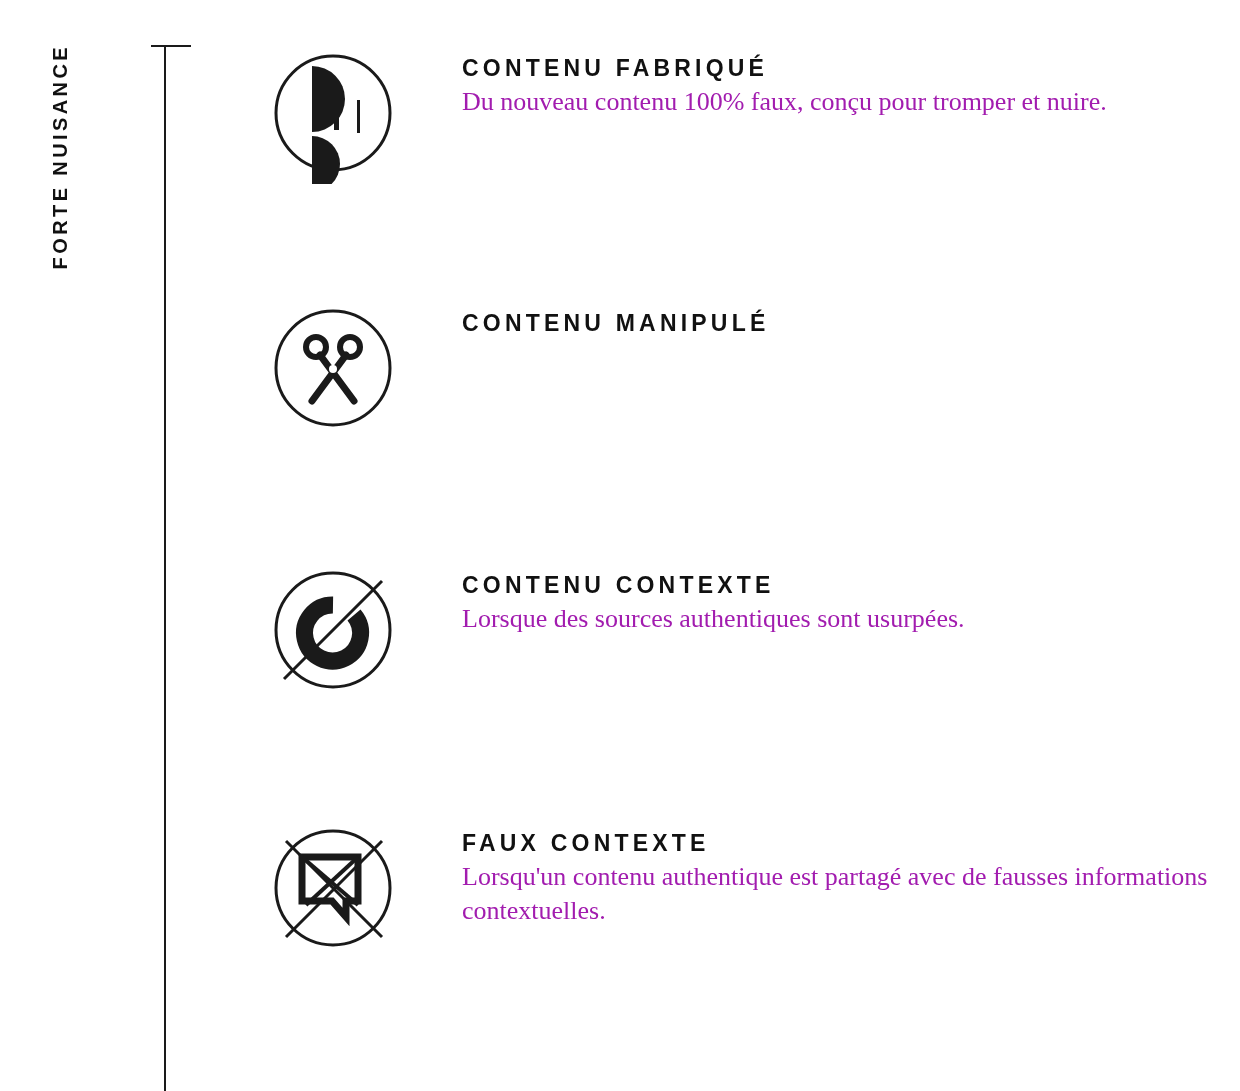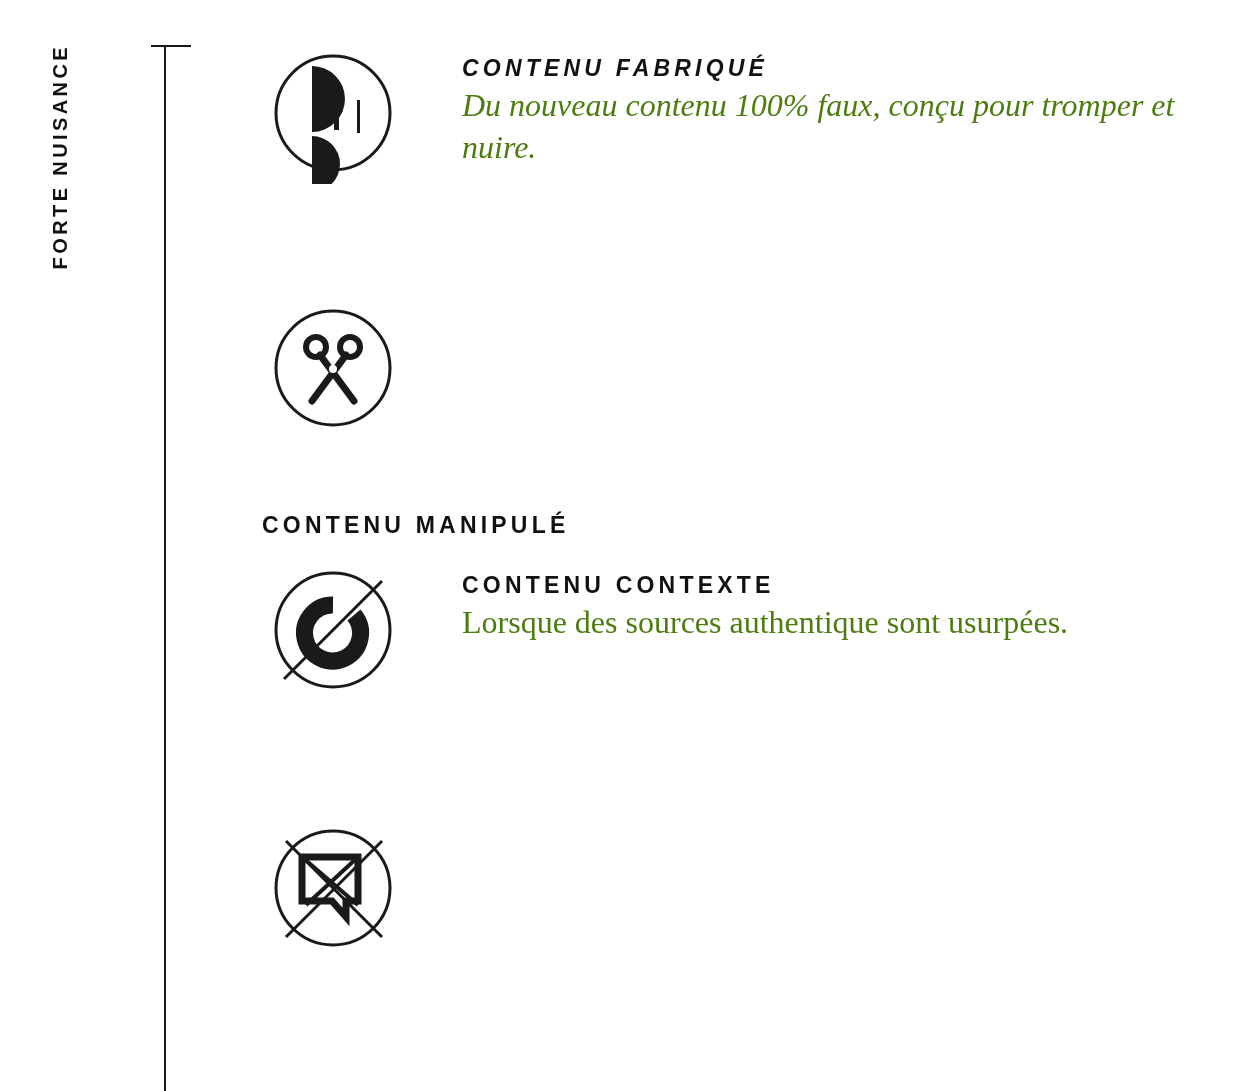--- a/index.html
+++ b/index.html
@@ -90,30 +90,30 @@
     font-family: "Liberation Sans", sans-serif;
     font-weight: 700;
     font-size: 23px;
     letter-spacing: 4.2px;
     color: #111111;
     margin: 0 0 4px 0;
     line-height: 1.1;
   }
   .row-desc {
     font-family: "Liberation Serif", serif;
-    font-size: 32px;
+    font-size: 26px;
     line-height: 1.30;
-    color: #4d7c0f;
+    color: #a21caf;
     margin: 0;
     max-width: 760px;
   }
 
   
-  .row-0 { height: 255px; font-style: italic; }
-  .row-1 { height: 262px; flex-direction: column; }
+  .row-0 { height: 255px; }
+  .row-1 { height: 262px; }
   .row-2 { height: 258px; }
   .row-3 { height: 200px; }
 
   svg { display: block; }
 </style>
 </head>
 <body>
 
 <div id="infographic">
 
@@ -169,34 +169,38 @@
         <svg width="142" height="142" viewBox="0 0 142 142" aria-hidden="true">
           <circle cx="71" cy="71" r="57" fill="none" stroke="#1a1a1a" stroke-width="3"></circle>
 
           <path d="M71 46 A28 28 0 1 0 92 56" fill="none" stroke="#1a1a1a" stroke-width="17" stroke-linecap="butt"></path>
 
           <line x1="22" y1="120" x2="120" y2="22" stroke="#1a1a1a" stroke-width="3"></line>
         </svg>
       </div>
       <div class="row-text">
         <div class="row-title">CONTENU CONTEXTE</div>
-        <p class="row-desc">Lorsque des sources authentique sont usurpées.</p>
+        <p class="row-desc">Lorsque des sources authentiques sont usurpées.</p>
       </div>
     </div>
 
     <div class="row row-3">
       <div class="row-icon">
         <svg width="142" height="142" viewBox="0 0 142 142" aria-hidden="true">
           <circle cx="71" cy="71" r="57" fill="none" stroke="#1a1a1a" stroke-width="3"></circle>
 
           <path d="M40 40 H96 V84 L84 84 L84 100 L70 84 H40 Z" fill="none" stroke="#1a1a1a" stroke-width="7" stroke-linejoin="miter"></path>
 
           <line x1="40" y1="40" x2="96" y2="88" stroke="#1a1a1a" stroke-width="4"></line>
           <line x1="96" y1="40" x2="44" y2="88" stroke="#1a1a1a" stroke-width="4"></line>
 
           <line x1="24" y1="24" x2="120" y2="120" stroke="#1a1a1a" stroke-width="3"></line>
           <line x1="120" y1="24" x2="24" y2="120" stroke="#1a1a1a" stroke-width="3"></line>
         </svg>
       </div>
+      <div class="row-text">
+        <div class="row-title">FAUX CONTEXTE</div>
+        <p class="row-desc">Lorsqu'un contenu authentique est partagé avec de fausses informations contextuelles.</p>
+      </div>
     </div>
 
   </div>
 </div>
 
 </body></html>

